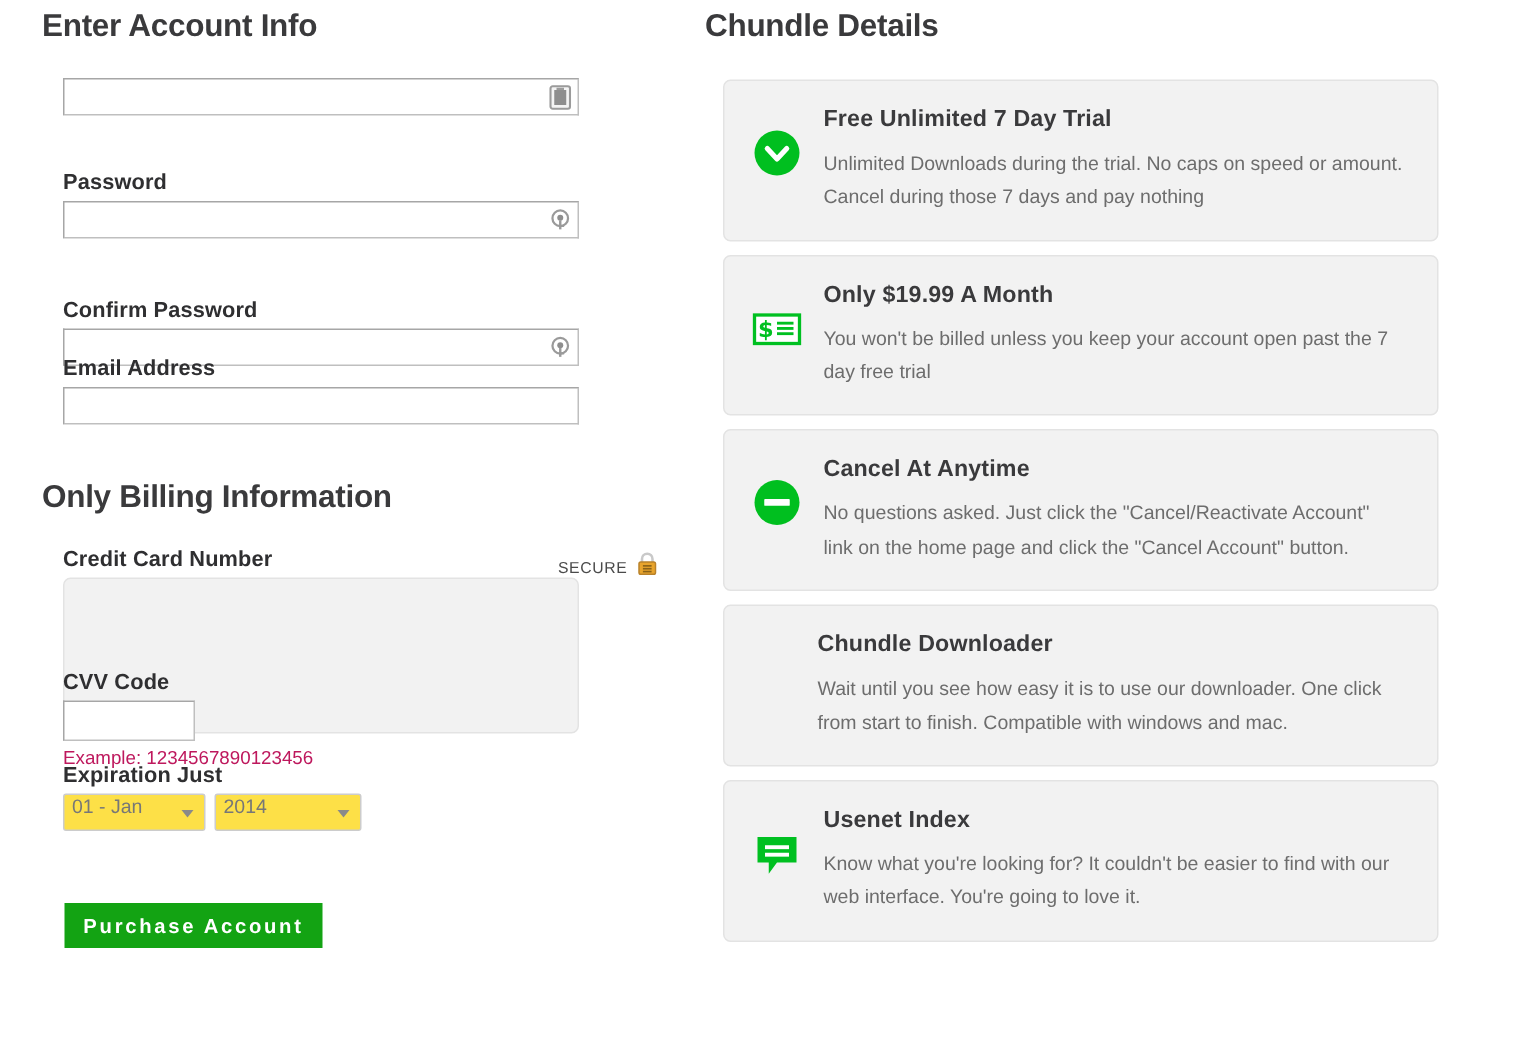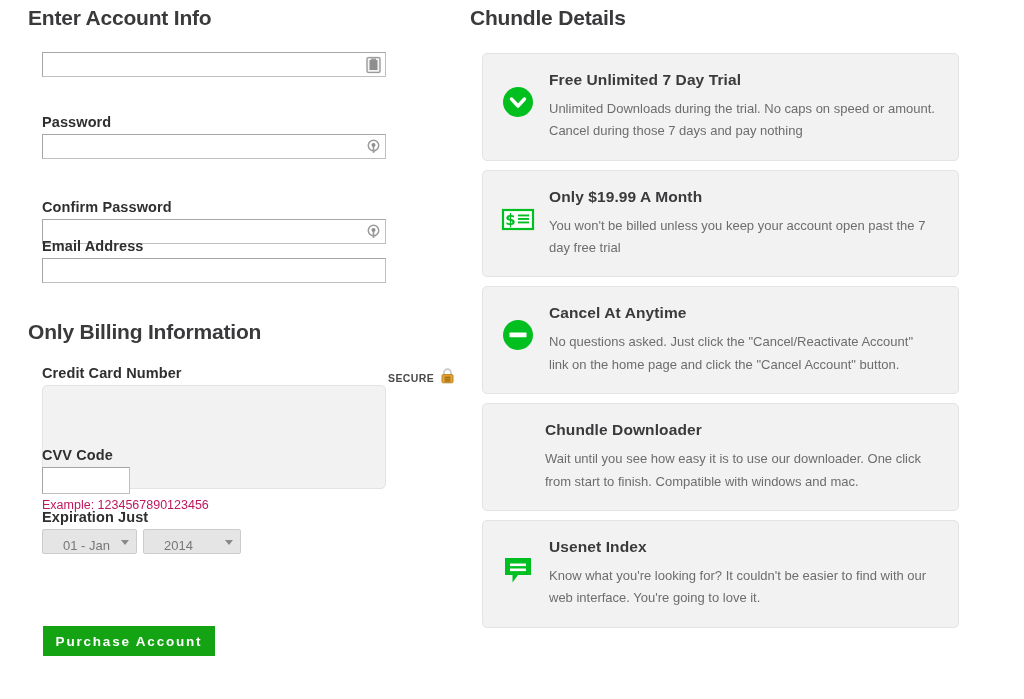--- a/index.html
+++ b/index.html
@@ -79,58 +79,57 @@
   .secure-badge {
     position: absolute;
     left: 372px;
     top: 368px;
     display: flex;
     align-items: center;
     gap: 6px;
   }
   .secure-text {
     font-size: 10.5px;
-    font-weight: bold;
+    font-weight: normal;
     color: #4a4a4a;
     letter-spacing: 0.4px;
-    margin-left: 16px;
   }
 
   
   .selects { display: flex; gap: 6px; }
   .sel {
     position: relative;
     height: 25px;
     border: 1px solid #ccc;
-    background: #e5e5e5;
+    background: #fde047;
     border-radius: 2px;
     display: flex;
-    align-items: flex-end;
-    padding: 0 20px 0 20px;
+    align-items: flex-start;
+    padding: 0 20px 0 5px;
     font-size: 13px;
     color: #777;
   }
   .sel.month { width: 95px; }
   .sel.year  { width: 98px; }
   .sel .caret {
     position: absolute;
     right: 7px;
     top: 50%;
     margin-top: -2px;
     width: 0; height: 0;
     border-left: 4px solid transparent;
     border-right: 4px solid transparent;
     border-top: 5px solid #8a8a8a;
   }
 
   
   .btn-purchase {
     position: absolute;
     left: 43px;
-    top: 626px;
+    top: 602px;
     width: 172px;
     height: 30px;
     background: #13a313;
     border: none;
     color: #ffffff;
     font-family: "Liberation Sans", sans-serif;
     font-size: 13.5px;
     font-weight: bold;
     letter-spacing: 1.8px;
     cursor: pointer;

